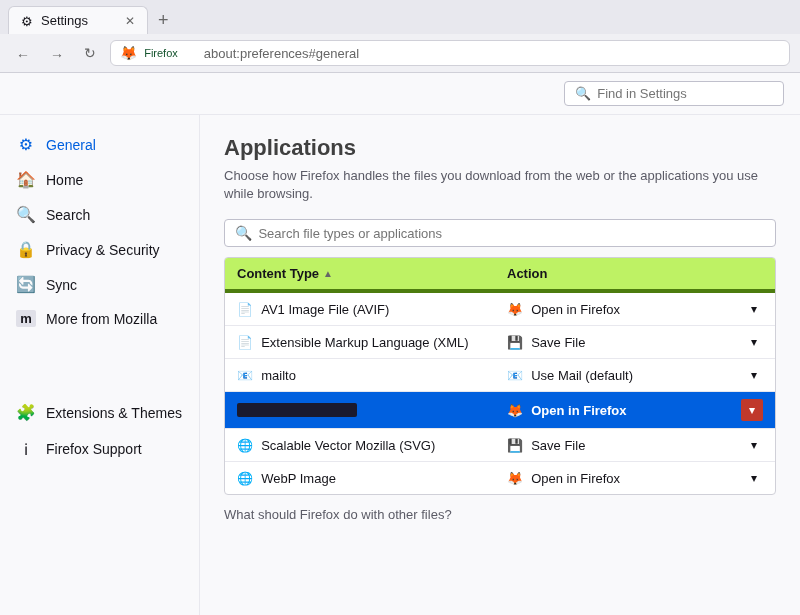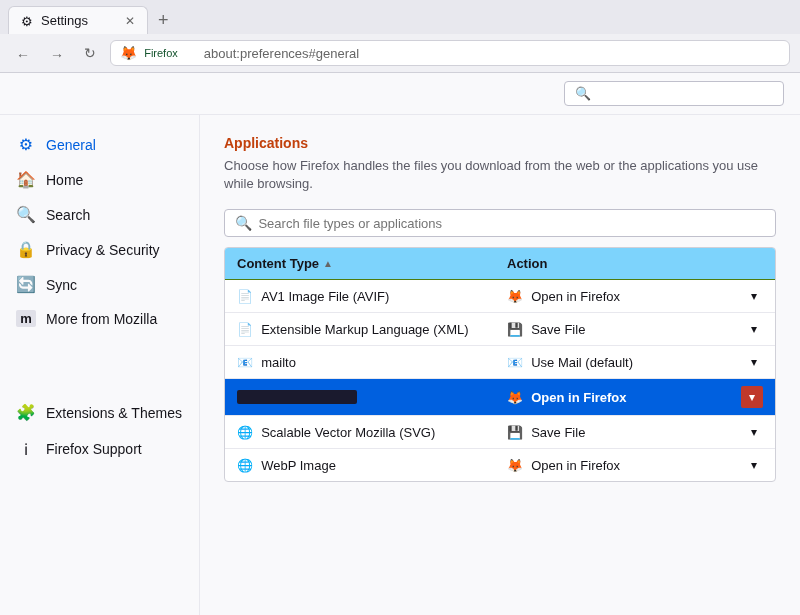--- a/index.html
+++ b/index.html
@@ -29,29 +29,29 @@
     .layout { display: flex; height: calc(615px - 88px); overflow: hidden; }
 
     
     .sidebar { width: 200px; padding: 12px 0; background: #f9f9fb; border-right: 1px solid #e8e8ee; flex-shrink: 0; }
     .sidebar-item { display: flex; align-items: center; gap: 10px; padding: 8px 16px; cursor: pointer; font-size: 14px; color: #15141a; border-radius: 0; }
     .sidebar-item.active { color: #0060df; font-weight: 500; }
     .sidebar-item .icon { font-size: 16px; width: 20px; text-align: center; }
 
     
     .main-content { flex: 1; padding: 20px 24px; overflow-y: auto; background: #f9f9fb; }
-    .page-title { font-size: 14px; font-weight: 600; margin-bottom: 6px; color: #c2410c; }
+    .page-title { font-size: 22px; font-weight: 600; margin-bottom: 6px; color: #404040; }
     .page-desc { font-size: 13px; color: #5b5b66; margin-bottom: 16px; line-height: 1.4; }
 
     .search-applications { display: flex; align-items: center; border: 1px solid #c0c0cc; border-radius: 4px; padding: 5px 10px; gap: 6px; margin-bottom: 10px; background: white; }
     .search-applications input { border: none; outline: none; font-size: 13px; width: 100%; color: #666; background: transparent; }
 
     
     .apps-table { width: 100%; border: 1px solid #d0d0d8; border-radius: 4px; overflow: hidden; background: white; }
-    .table-header { display: flex; background: #7dd3fc; border-bottom: 1px solid #4d7c0f; }
+    .table-header { display: flex; background: #bef264; border-bottom: 4px solid #4d7c0f; }
     .th { padding: 8px 12px; font-size: 13px; font-weight: 600; color: #15141a; display: flex; align-items: center; gap: 4px; }
     .sort-arrow { color: #666; font-size: 10px; }
 
     .table-row { display: flex; border-bottom: 1px solid #e8e8ee; align-items: center; }
     .table-row:last-child { border-bottom: none; }
     .table-row.selected { background: #0060df; color: white; }
     .td { padding: 7px 12px; font-size: 13px; display: flex; align-items: center; gap: 8px; }
     .td-content { flex: 1; }
     .td-action { width: 280px; flex-shrink: 0; display: flex; align-items: center; justify-content: space-between; }
     .td-action-inner { display: flex; align-items: center; gap: 8px; }
@@ -84,20 +84,21 @@
       <span class="firefox-icon">🦊</span>
       <span class="address-text">Firefox</span>
       <span class="address-url">about:preferences#general</span>
     </div>
   </div>
 </div>
 
 <div class="find-bar">
   <div class="find-input">
     <span>🔍</span>
+    <input type="text" placeholder="Find in Settings" style="">
   </div>
 </div>
 
 <div class="layout">
 
   <div class="sidebar">
     <div class="sidebar-item active">
       <span class="icon">⚙</span>
       <span>General</span>
     </div>
@@ -229,14 +230,15 @@
         <div class="td td-action">
           <div class="td-action-inner">
             <span>🦊</span>
             <span>Open in Firefox</span>
           </div>
           <button class="dropdown-btn dropdown-btn-dark">▾</button>
         </div>
       </div>
     </div>
 
+    <p class="footer-text">What should Firefox do with other files?</p>
   </div>
 </div>
 
 </body></html>

